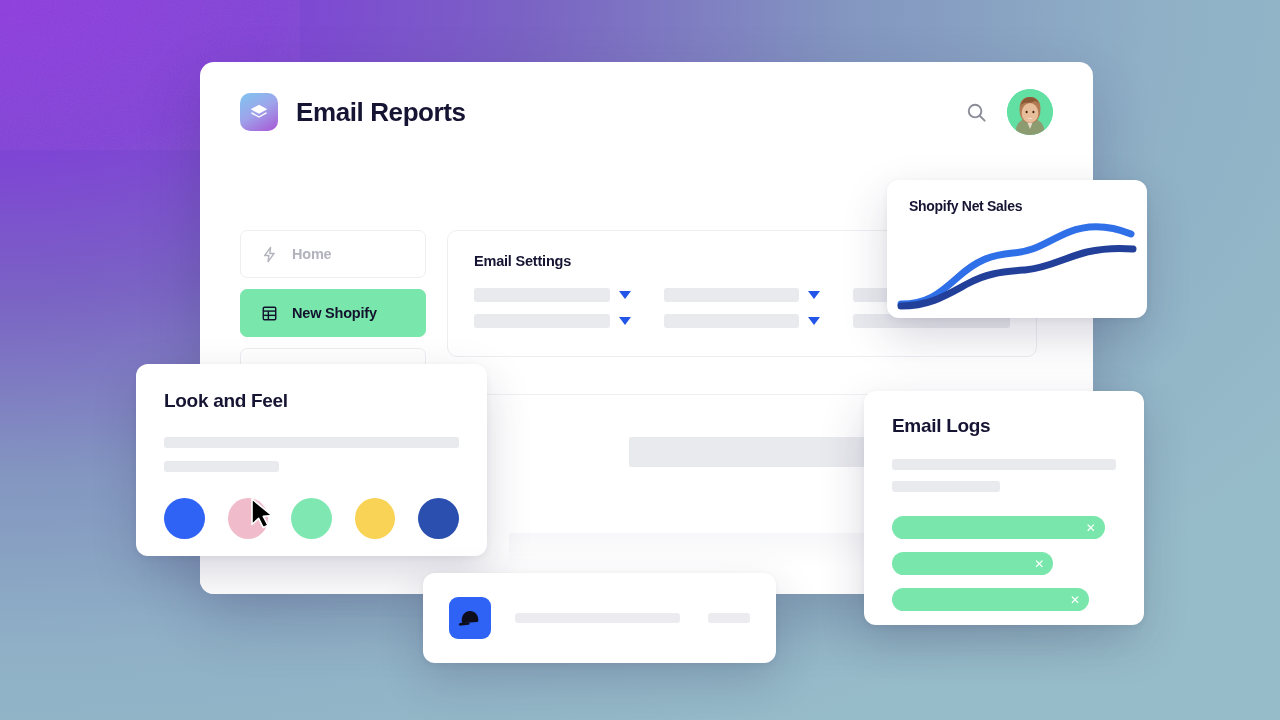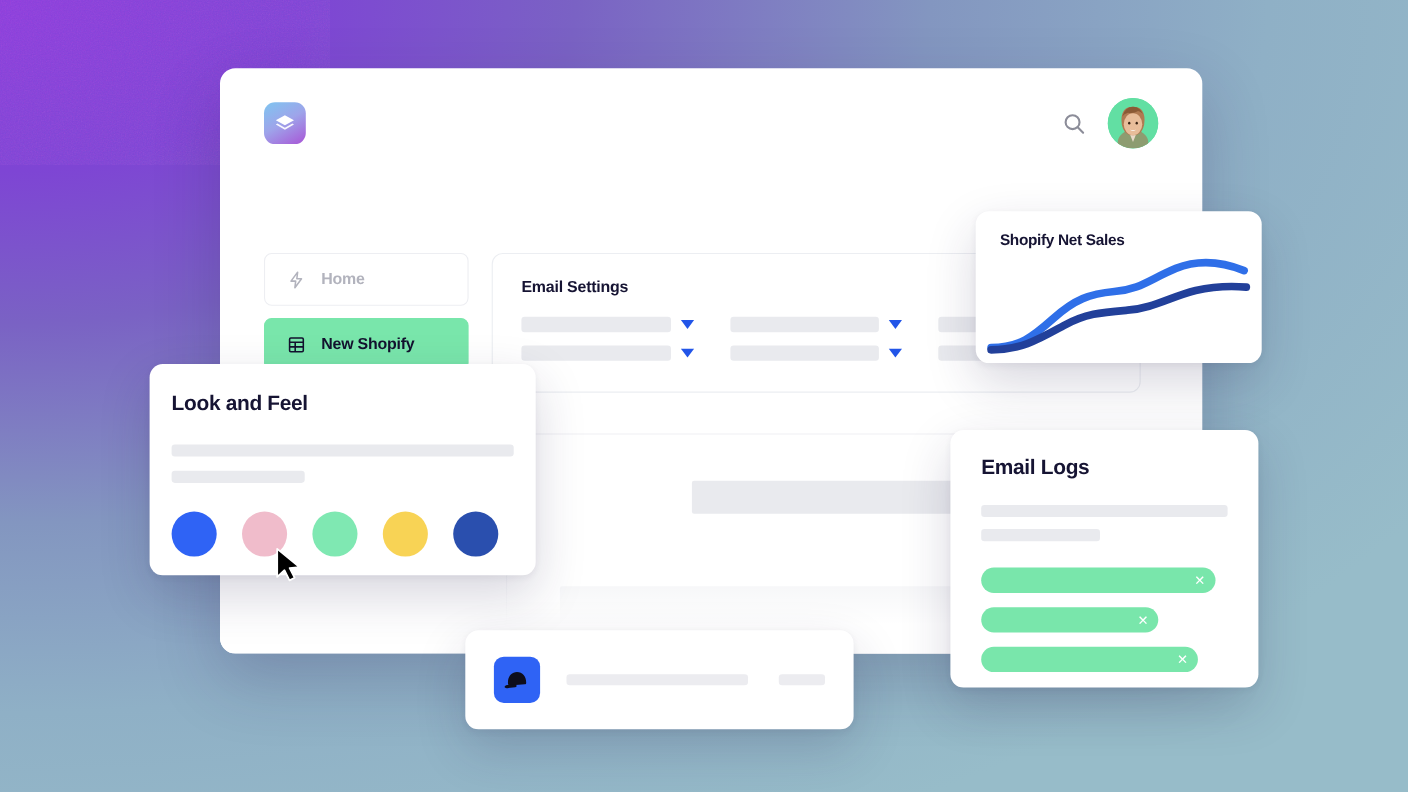--- a/index.html
+++ b/index.html
@@ -133,26 +133,26 @@
   
   .float-card {
     position: absolute;
     background: #ffffff;
     border-radius: 12px;
     box-shadow: 0 18px 45px rgba(40,35,75,.18), 0 2px 6px rgba(40,35,75,.06);
   }
   .card-title { font-size: 15px; font-weight: 700; color: #161433; letter-spacing: -.3px; }
 
   
-  #card-shopify { left: 887px; top: 192px; width: 260px; height: 138px; padding: 18px 22px; }
+  #card-shopify { left: 887px; top: 180px; width: 260px; height: 138px; padding: 18px 22px; }
   #card-shopify .card-title { font-size: 14px; }
   .spark-wrap { position: absolute; left: 0; right: 0; bottom: 6px; height: 92px; }
 
   
-  #card-look { left: 136px; top: 331px; width: 351px; height: 192px; padding: 26px 20px; }
+  #card-look { left: 136px; top: 364px; width: 351px; height: 192px; padding: 26px 28px; }
   #card-look .card-title { font-size: 19px; }
   .look-bars { margin-top: 25px; }
   .look-bar { height: 11px; border-radius: 3px; background: #e9eaee; }
   .look-bar.b1 { width: 100%; }
   .look-bar.b2 { width: 39%; margin-top: 13px; }
   .swatches { margin-top: 26px; display: flex; gap: 23px; }
   .swatch { width: 41px; height: 41px; border-radius: 50%; cursor: pointer; }
 
   
   #card-logs { left: 864px; top: 391px; width: 280px; height: 234px; padding: 24px 28px; }
@@ -200,20 +200,21 @@
 
   <div id="app-window">
 
     <div class="app-header">
       <div class="logo-badge">
         <svg width="22" height="22" viewBox="0 0 24 24">
           <path d="M12 4 L21 9 L12 14 L3 9 Z" fill="#ffffff"></path>
           <path d="M12 16.6 L4.6 12.4 L3 13.3 L12 18.4 L21 13.3 L19.4 12.4 Z" fill="#ffffff" opacity="0.92"></path>
         </svg>
       </div>
+      <div class="app-title">Email Reports</div>
 
       <div class="header-right">
         <div class="search-btn">
           <svg width="23" height="23" viewBox="0 0 24 24" fill="none" stroke="#8c8d99" stroke-width="2" stroke-linecap="round">
             <circle cx="10.5" cy="10.5" r="6.6"></circle>
             <line x1="15.4" y1="15.4" x2="20.5" y2="20.5"></line>
           </svg>
         </div>
         <div class="avatar">
           <svg width="46" height="46" viewBox="0 0 46 46">

